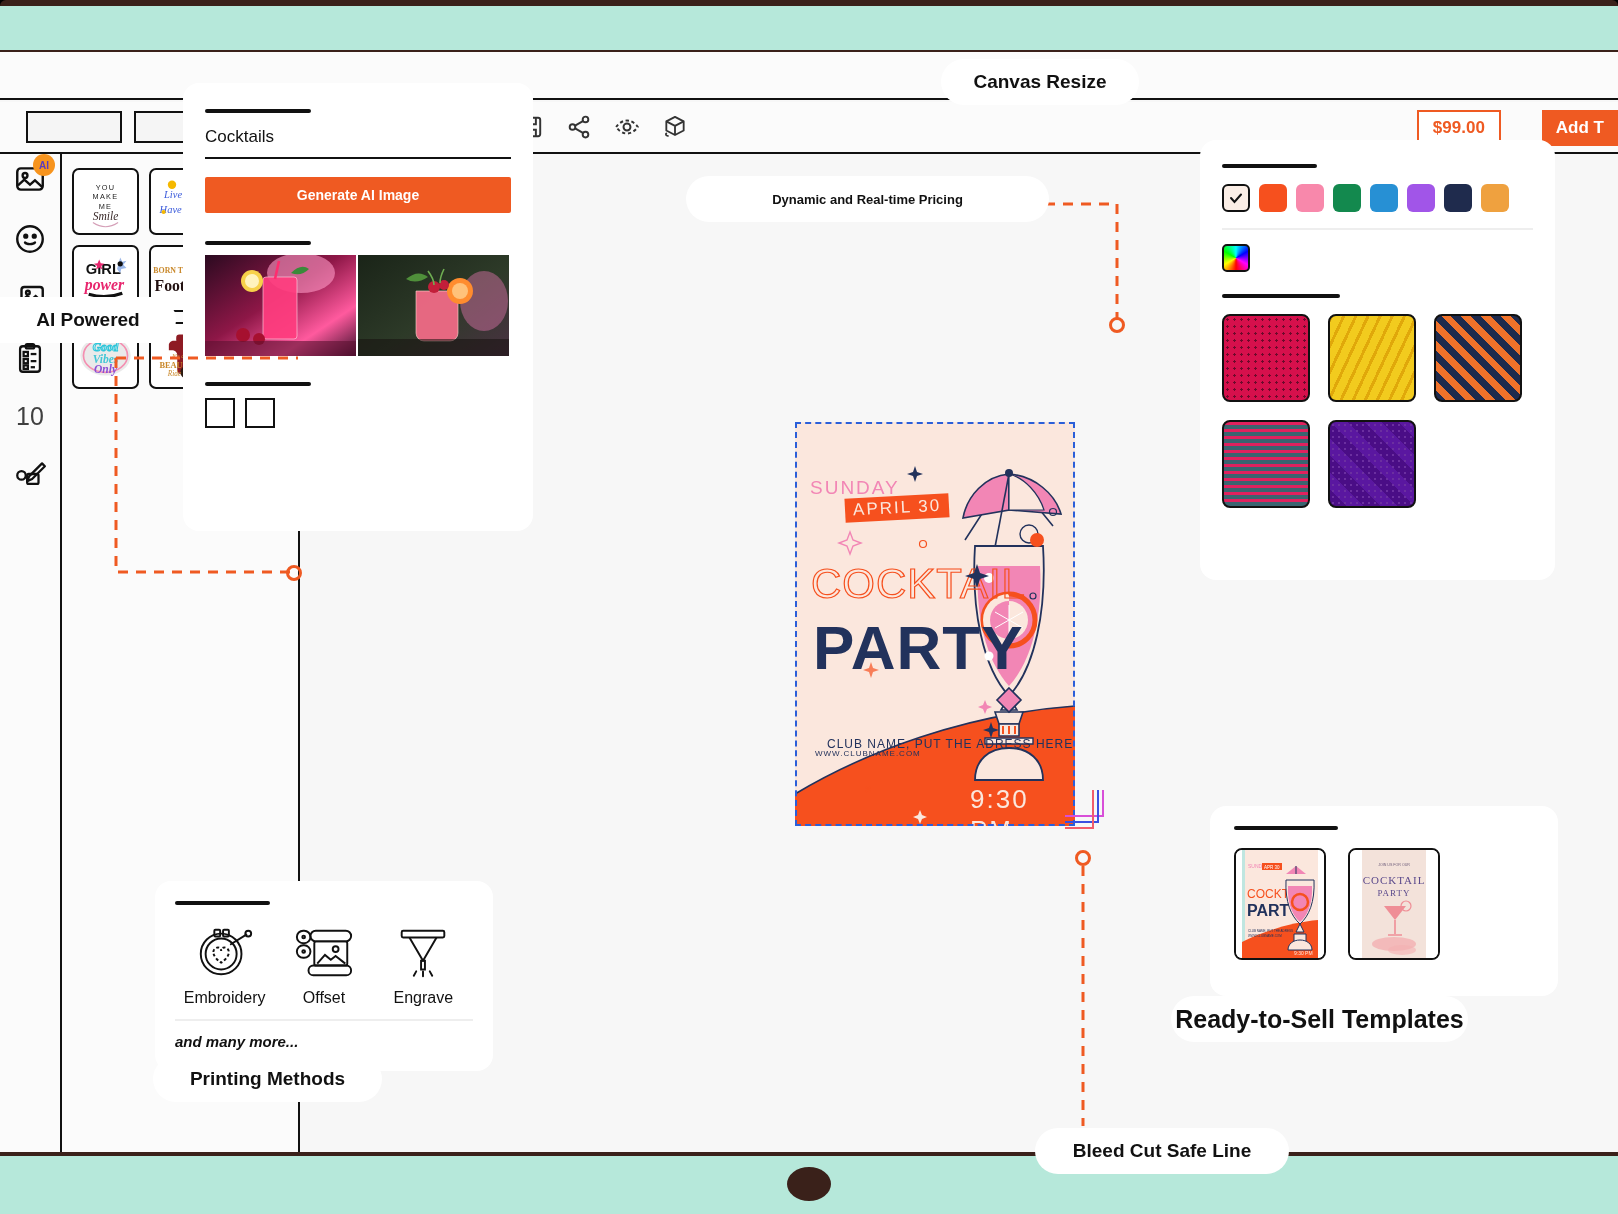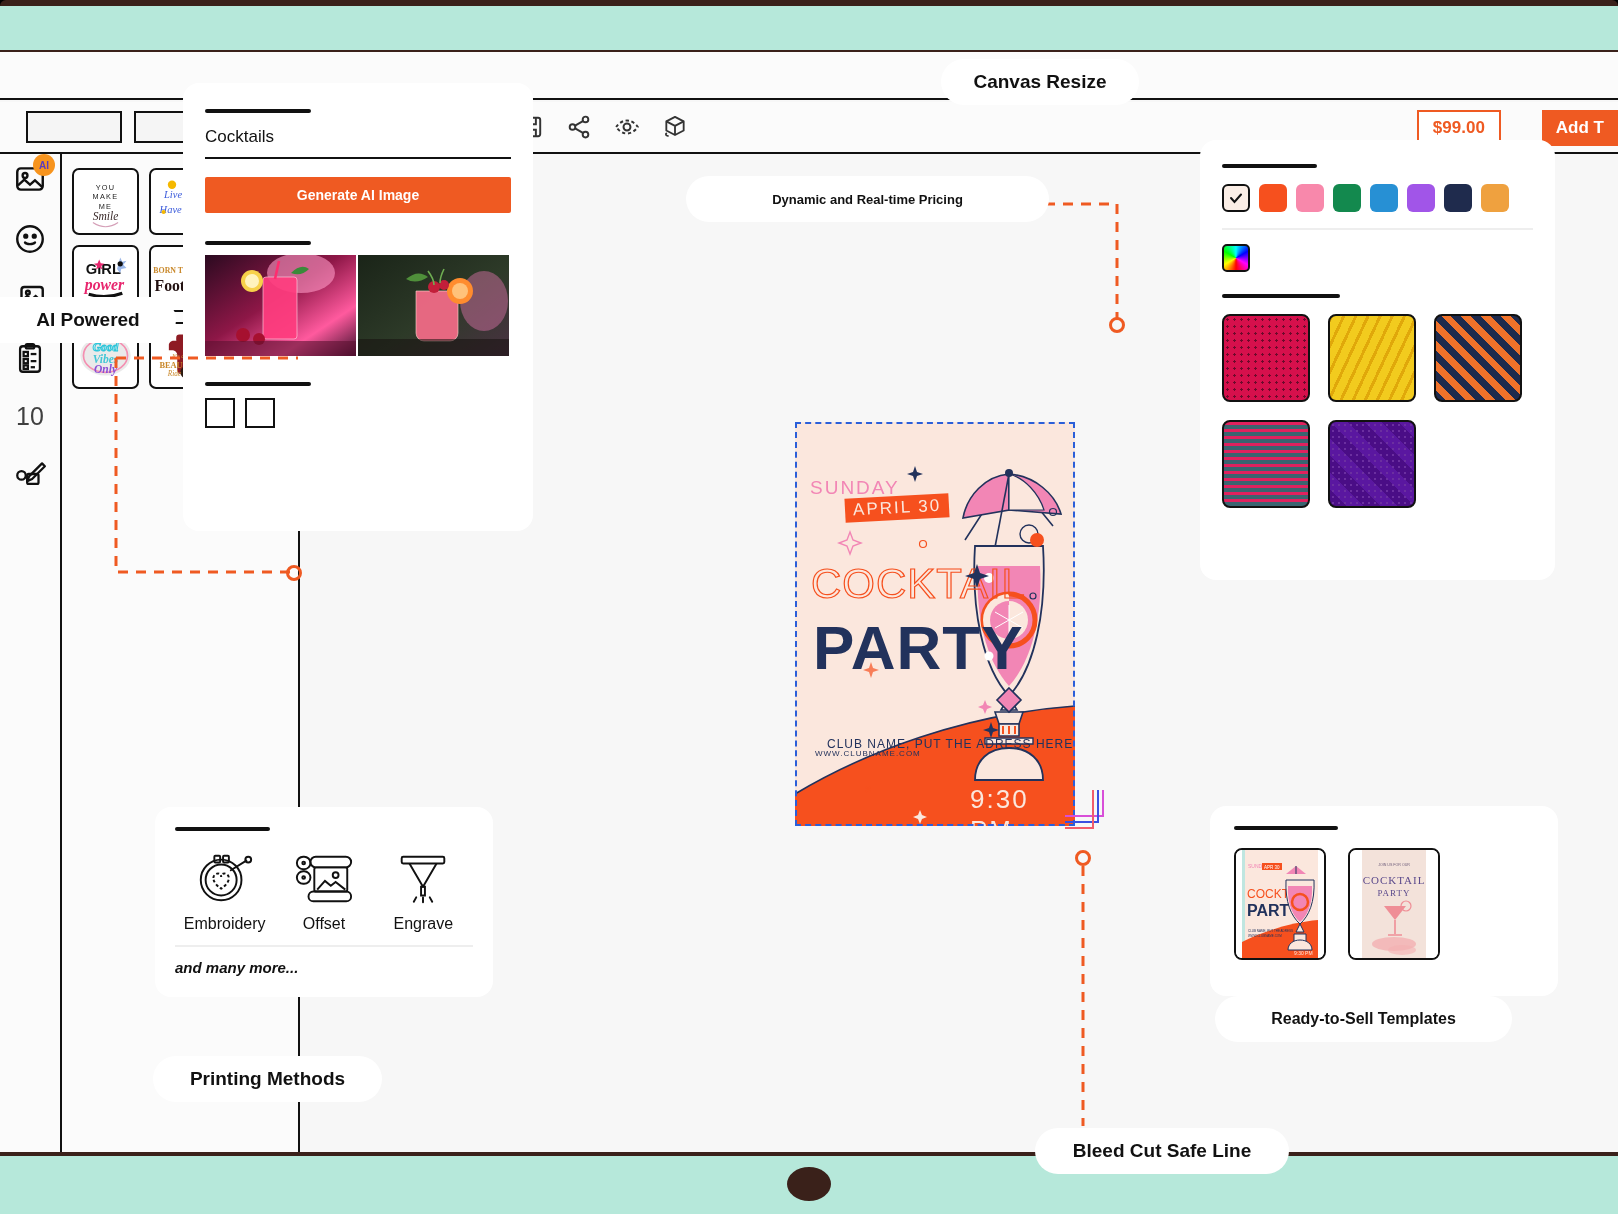--- a/index.html
+++ b/index.html
@@ -87,42 +87,42 @@
   #panel-bg { left:1200px; top:140px; width:355px; height:440px; padding:24px 22px; }
   #swatches { display:flex; gap:9px; margin-top:16px; }
   .sw { width:28px; height:28px; border-radius:6px; }
   .sw.sel { background:#fbeee6; border:2px solid #111; display:flex; align-items:center; justify-content:center;}
   #picker { width:28px; height:28px; border-radius:5px; border:2px solid #111; margin-top:14px;
      background: conic-gradient(from 180deg, #ff0000,#ffff00,#00ff00,#00ffff,#0000ff,#ff00ff,#ff0000);}
   #bg-sep { height:2px; background:#eee; margin-top:16px; }
   #patterns { display:flex; flex-wrap:wrap; gap:18px; margin-top:16px; }
   .pat { width:88px; height:88px; border:2px solid #111; border-radius:8px; }
 
-  #panel-print { left:155px; top:807px; width:338px; height:190px; padding:20px 20px 0; }
+  #panel-print { left:155px; top:881px; width:338px; height:190px; padding:20px 20px 0; }
   #print-row { display:flex; justify-content:space-around; margin-top:16px; }
   .print-item { text-align:center; width:100px; }
   .print-item svg { width:62px; height:62px; display:block; margin:0 auto; color:#111; }
   .print-label { font-size:16px; color:#111; margin-top:6px; }
   #print-sep { height:2px; background:#eee; margin-top:12px; }
   #print-more { font-style:italic; font-weight:700; font-size:15px; margin-top:12px; color:#111; }
 
   #panel-tpl { left:1210px; top:806px; width:348px; height:190px; padding:20px 24px; }
   #tpl-row { display:flex; gap:22px; margin-top:18px; }
   .tpl { width:92px; height:112px; border:2px solid #111; border-radius:8px; overflow:hidden; position:relative;}
 
   
   .pill { position:absolute; background:#fff; border-radius:100px; display:flex; align-items:center;
      justify-content:center; font-weight:700; color:#111; white-space:nowrap; }
   #pill-canvas { left:941px; top:59px; width:198px; height:46px; font-size:19px; }
   #pill-bgmgr { left:1205px; top:79px; width:362px; height:49px; font-size:20px; }
   #pill-pricing { left:686px; top:176px; width:363px; height:46px; font-size:13px; }
   #pill-ai { left:0px; top:297px; width:176px; height:46px; font-size:19px;
      border-top-left-radius:0; border-bottom-left-radius:0; }
   #pill-print { left:153px; top:1056px; width:229px; height:46px; font-size:19px; }
-  #pill-tpl { left:1215px; top:996px; width:297px; height:46px; font-size:16px; }
+  #pill-tpl { left:1171px; top:996px; width:297px; height:46px; font-size:25px; }
   #pill-bleed { left:1035px; top:1128px; width:254px; height:46px; font-size:19px; }
   .ring { position:absolute; width:16px; height:16px; border-radius:50%; border:3px solid #EF5A22;
      background:transparent; }
 
   
   .spark { position:absolute; }
 </style>
 </head>
 <body>
 

